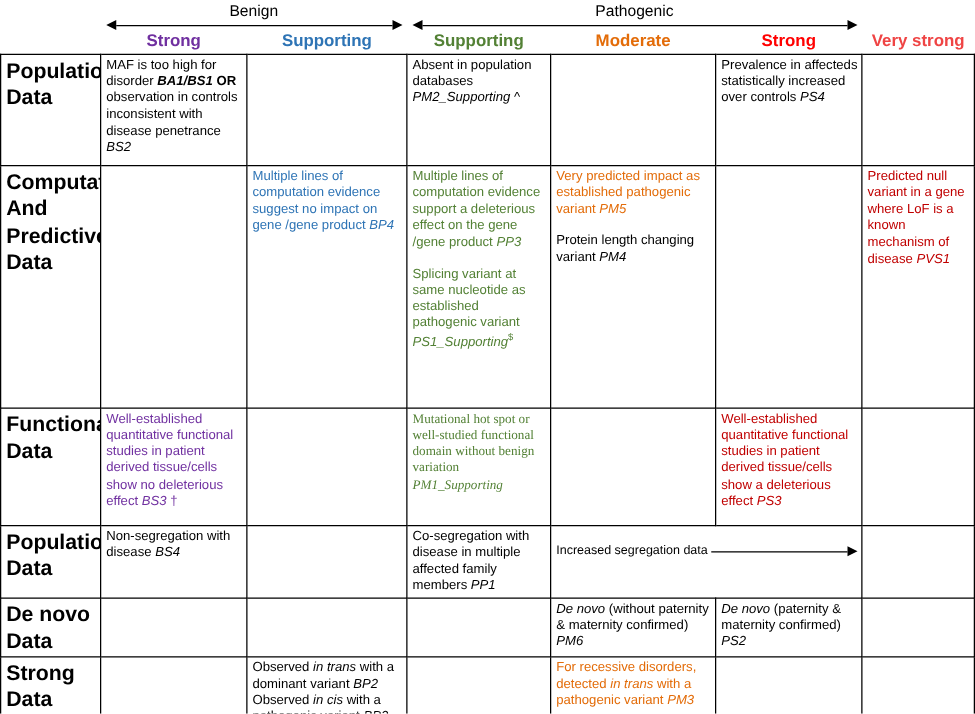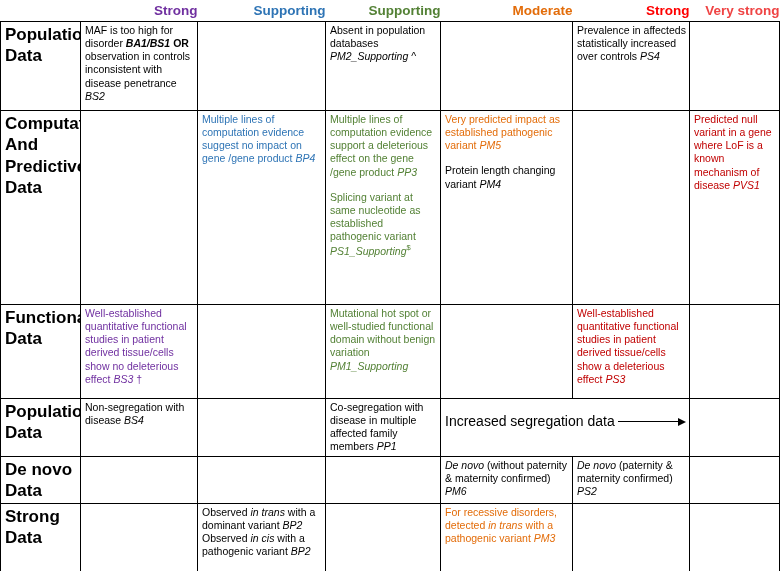--- a/index.html
+++ b/index.html
@@ -13,34 +13,34 @@
   }
   thead th { border: none; padding: 0; font-weight: normal; vertical-align: bottom; }
   .grp-wrap { display: flex; flex-direction: column; align-items: stretch; }
   .grp-label { text-align: center; font-size: 12.5px; color: #000; line-height: 14px; }
   .dbl-arrow { display: flex; align-items: center; height: 8px; padding: 0 4px; }
   .shaft { flex: 1; height: 0; border-top: 1.6px solid #000; }
   .ah { width: 0; height: 0; display: inline-block;
         border-top: 4.5px solid transparent; border-bottom: 4.5px solid transparent; }
   .ah.left  { border-right: 8px solid #000; }
   .ah.right { border-left: 8px solid #000; }
-  .colhead { font-size: 13.5px; font-weight: bold; text-align: right; padding: 1px 0 3px 0; }
+  .colhead { font-size: 13.5px; font-weight: bold; text-align: center; padding: 1px 0 3px 0; }
   tbody td {
     border: 1px solid #000; vertical-align: top;
     padding: 2px 3px 2px 4px; font-size: 10.5px; line-height: 1.25; color: #000;
     overflow: hidden;
   }
   .rowlabel { font-weight: bold; font-size: 17px; line-height: 1.25; }
   .para { margin: 0; }
   .para.gap { margin-top: 12px; }
   .it { font-style: italic; }
   .bd { font-weight: bold; }
   sup { font-size: 7.5px; }
   .arrow-para { display: flex; align-items: center; margin-top: 12px; }
-  .arrow-para .txt { white-space: nowrap; font-size: 14px; }
+  .arrow-para .txt { white-space: nowrap; font-size: 10px; }
   .shaft-cell { flex: 1; height: 0; border-top: 1.4px solid #000; margin-left: 3px; }
   tbody tr:nth-child(1) { height: 89px; }
   tbody tr:nth-child(2) { height: 194px; }
   tbody tr:nth-child(3) { height: 94px; }
   tbody tr:nth-child(4) { height: 55px; }
   tbody tr:nth-child(5) { height: 42px; }
   tbody tr:nth-child(6) { height: 70px; }
   tbody tr:nth-child(7) { height: 34px; }
 </style>
 </head>
@@ -51,20 +51,44 @@
     <colgroup>
       <col style="width:80px">
       <col style="width:117px">
       <col style="width:128px">
       <col style="width:115px">
       <col style="width:132px">
       <col style="width:117px">
       <col style="width:90px">
     </colgroup>
     <thead>
+      <tr>
+        <th></th>
+        <th colspan="2">
+          <div class="grp-wrap">
+            <div class="grp-label">Benign</div>
+            <div class="dbl-arrow">
+              <span class="ah left"></span>
+              <span class="shaft"></span>
+              <span class="ah right"></span>
+            </div>
+          </div>
+        </th>
+        <th colspan="3">
+          <div class="grp-wrap">
+            <div class="grp-label">Pathogenic</div>
+            <div class="dbl-arrow">
+              <span class="ah left"></span>
+              <span class="shaft"></span>
+              <span class="ah right"></span>
+            </div>
+          </div>
+        </th>
+        <th></th>
+      </tr>
       <tr id="col-row">
         <th class="corner"></th>
       <th class="colhead" style="color: rgb(112, 48, 160);">Strong</th>
           <th class="colhead" style="color: rgb(46, 116, 181);">Supporting</th>
           <th class="colhead" style="color: rgb(83, 129, 53);">Supporting</th>
           <th class="colhead" style="color: rgb(227, 108, 9);">Moderate</th>
           <th class="colhead" style="color: rgb(255, 0, 0);">Strong</th>
           <th class="colhead" style="color: #ef4444;">Very strong</th>
         </tr>
     </thead>
@@ -103,21 +127,21 @@
             <div class="para" style="color: rgb(192, 0, 0);"><span>Predicted null variant in a gene where LoF is a known mechanism of disease </span><span class="it">PVS1</span></div>
           </td>
         </tr>
         <tr>
           <td class="rowlabel">Functional Data</td>
           <td>
             <div class="para" style="color: rgb(112, 48, 160);"><span>Well-established quantitative functional studies in patient derived tissue/cells show no deleterious effect </span><span class="it">BS3</span><span> †</span></div>
           </td>
           <td></td>
           <td>
-            <div class="para" style="color: rgb(83, 129, 53);"><span>Mutational hot spot or well-studied functional domain without benign variation </span><span class="it">PM1_Supporting</span></div>
+            <div class="para" style="color: rgb(83, 129, 53); font-family: Liberation Serif, serif;"><span>Mutational hot spot or well-studied functional domain without benign variation </span><span class="it">PM1_Supporting</span></div>
           </td>
           <td></td>
           <td>
             <div class="para" style="color: rgb(192, 0, 0);"><span>Well-established quantitative functional studies in patient derived tissue/cells show a deleterious effect </span><span class="it">PS3</span></div>
           </td>
           <td></td>
         </tr>
         <tr>
           <td class="rowlabel">Population Data</td>
           <td>

